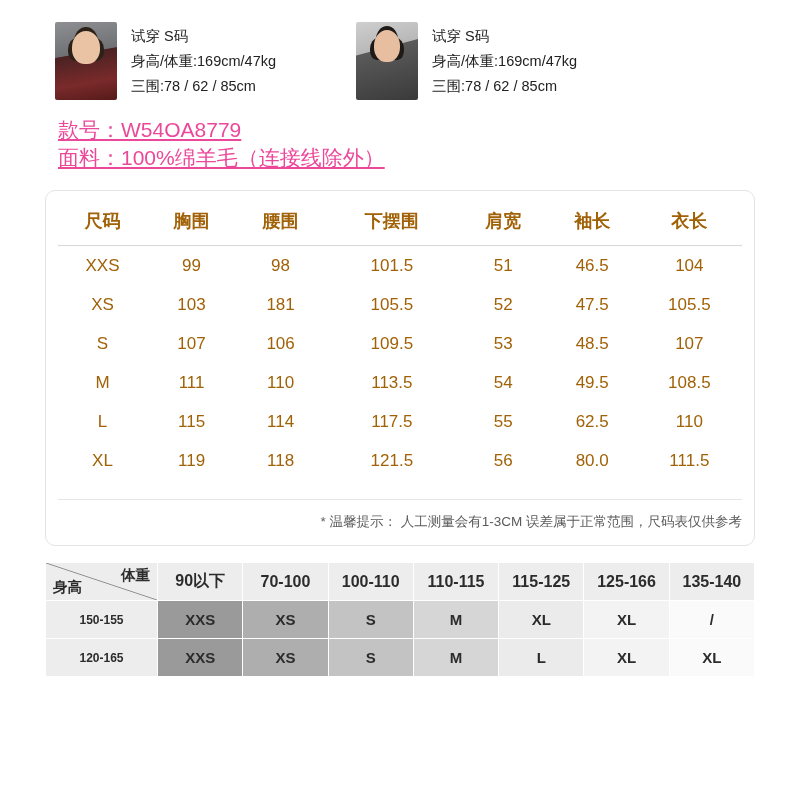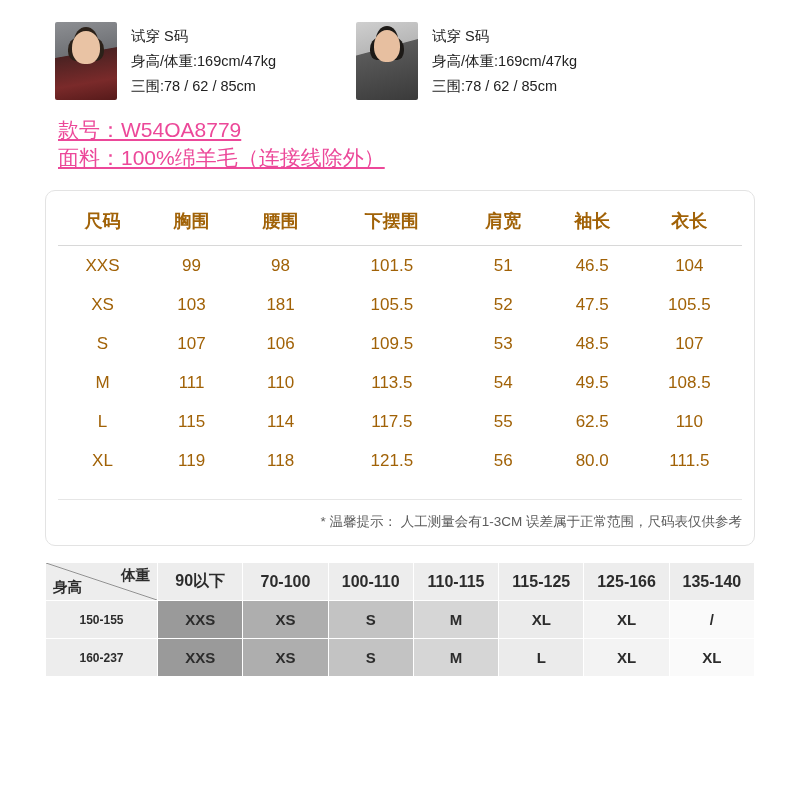--- a/index.html
+++ b/index.html
@@ -273,21 +273,21 @@
           <td class="rowlbl">150-155</td>
           <td class="cell" style="background: rgb(154, 154, 154);">XXS</td>
           <td class="cell" style="background: rgb(174, 174, 174);">XS</td>
           <td class="cell" style="background: rgb(195, 195, 195);">S</td>
           <td class="cell" style="background: rgb(214, 214, 214);">M</td>
           <td class="cell" style="background: rgb(235, 235, 235);">XL</td>
           <td class="cell" style="background: rgb(243, 243, 243);">XL</td>
           <td class="cell" style="background: rgb(250, 250, 250);">/</td>
         </tr>
         <tr>
-          <td class="rowlbl">160-237</td>
+          <td class="rowlbl">120-165</td>
           <td class="cell" style="background: rgb(154, 154, 154);">XXS</td>
           <td class="cell" style="background: rgb(174, 174, 174);">XS</td>
           <td class="cell" style="background: rgb(195, 195, 195);">S</td>
           <td class="cell" style="background: rgb(214, 214, 214);">M</td>
           <td class="cell" style="background: rgb(235, 235, 235);">L</td>
           <td class="cell" style="background: rgb(243, 243, 243);">XL</td>
           <td class="cell" style="background: rgb(250, 250, 250);">XL</td>
         </tr>
       </tbody>
   </table>

